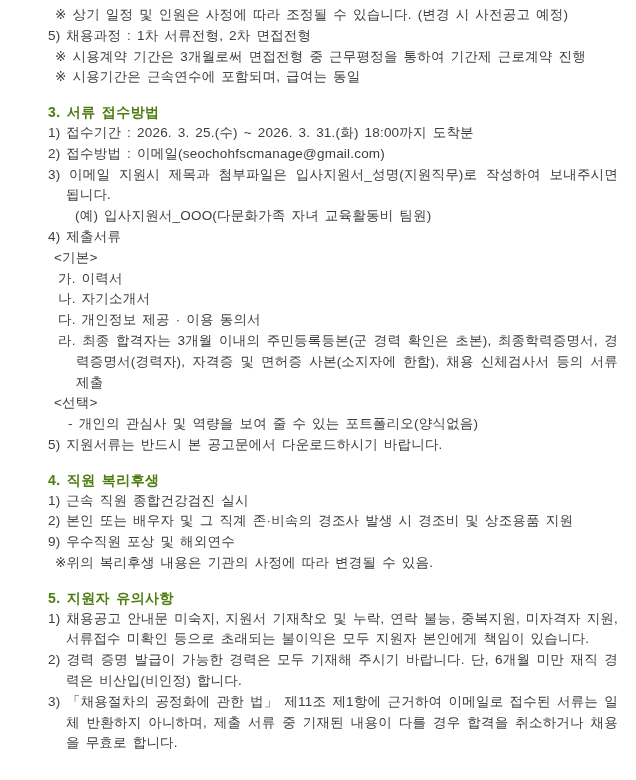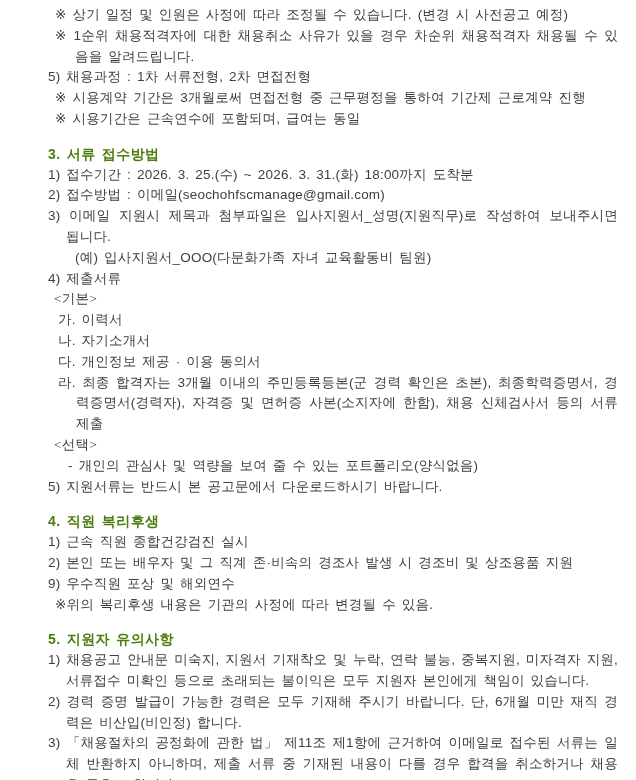--- a/index.html
+++ b/index.html
@@ -34,31 +34,30 @@
     color: #4d7c0f;
     margin-top: 14px;
     font-size: 14px;
     letter-spacing: 0.4px;
   }
   
   .indent-item   { padding-left: 18px; text-indent: -18px; }   
   .indent-note   { padding-left: 27px; text-indent: -20px; }   
   .indent-note2  { padding-left: 7px;  text-indent: 0; }       
   .indent-example{ padding-left: 27px; text-indent: 0; }       
-  .indent-label  { padding-left: 6px;  text-indent: 0; font-family: Liberation Serif, serif; }       
+  .indent-label  { padding-left: 6px;  text-indent: 0; }       
   .indent-sub    { padding-left: 28px; text-indent: -18px; }   
   .indent-dash   { padding-left: 30px; text-indent: -10px; }   
 </style>
 </head>
 <body>
 
 <div class="page">
 
   <div class="line indent-note justify">※ 상기 일정 및 인원은 사정에 따라 조정될 수 있습니다. (변경 시 사전공고 예정)</div>
-  <div class="line indent-note justify">※ 1순위 채용적격자에 대한 채용취소 사유가 있을 경우 차순위 채용적격자 채용될 수 있음을 알려드립니다.</div>
   <div class="line indent-item">5) 채용과정 : 1차 서류전형, 2차 면접전형</div>
   <div class="line indent-note">※ 시용계약 기간은 3개월로써 면접전형 중 근무평정을 통하여 기간제 근로계약 진행</div>
   <div class="line indent-note">※ 시용기간은 근속연수에 포함되며, 급여는 동일</div>
 
   <div class="line heading">3. 서류 접수방법</div>
   <div class="line indent-item">1) 접수기간 : 2026. 3. 25.(수) ~ 2026. 3. 31.(화) 18:00까지 도착분</div>
   <div class="line indent-item">2) 접수방법 : 이메일(seochohfscmanage@gmail.com)</div>
   <div class="line indent-item justify">3) 이메일 지원시 제목과 첨부파일은 입사지원서_성명(지원직무)로 작성하여 보내주시면 됩니다.</div>
   <div class="line indent-example">(예) 입사지원서_OOO(다문화가족 자녀 교육활동비 팀원)</div>
   <div class="line indent-item">4) 제출서류</div>

